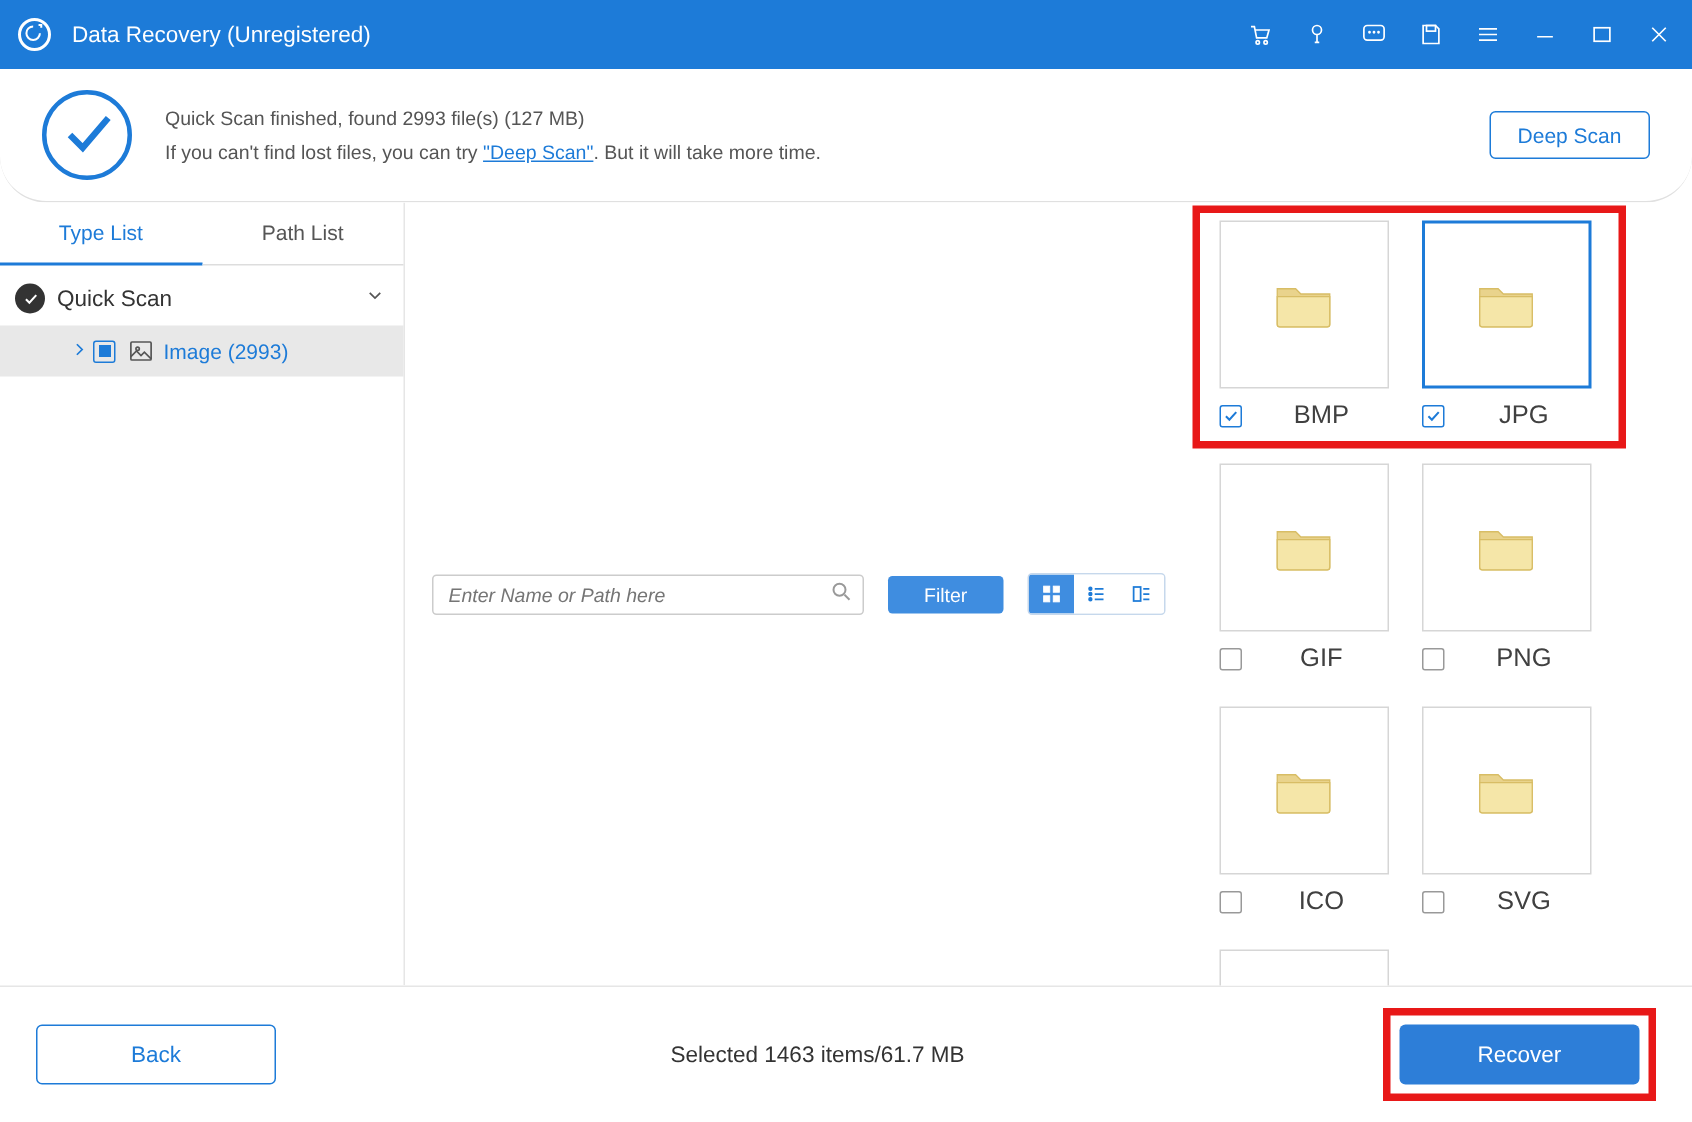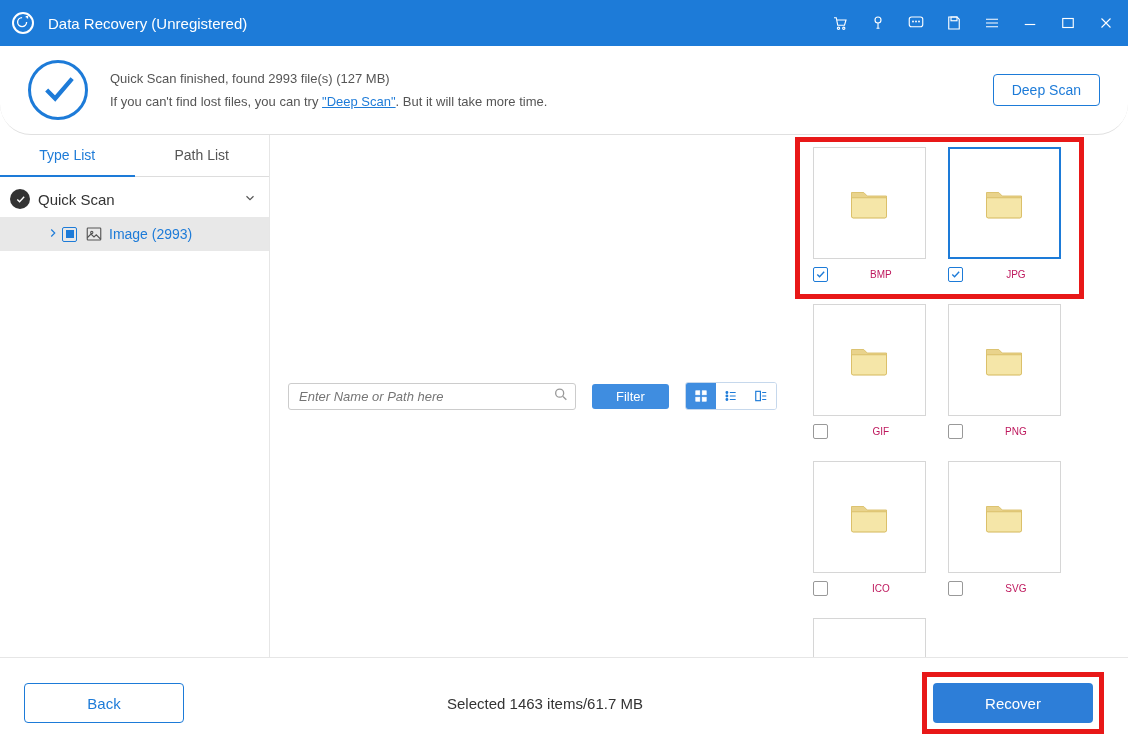--- a/index.html
+++ b/index.html
@@ -160,21 +160,21 @@
       display:flex; align-items:center; margin-top:8px;
       gap:8px;
     }
     .card-chk {
       width:15px; height:15px; border:1px solid #999;
       display:inline-flex; align-items:center; justify-content:center;
       border-radius:2px;
     }
     .card-chk.checked { border-color:#1d7bd8; }
     .card-chk.checked svg { width:11px; height:11px; stroke:#1d7bd8; stroke-width:3; fill:none; }
-    .card-label { flex:1; text-align:center; font-size:10px; color:#be185d; }
+    .card-label { flex:1; text-align:center; font-size:17px; color:#404040; }
 
     .folder-svg { width:42px; height:36px; }
 
     .red-frame {
       position:absolute; border:5px solid #e81818;
       left:0; top:2px; width:289px; height:162px;
       pointer-events:none;
     }
 
     .footer {

